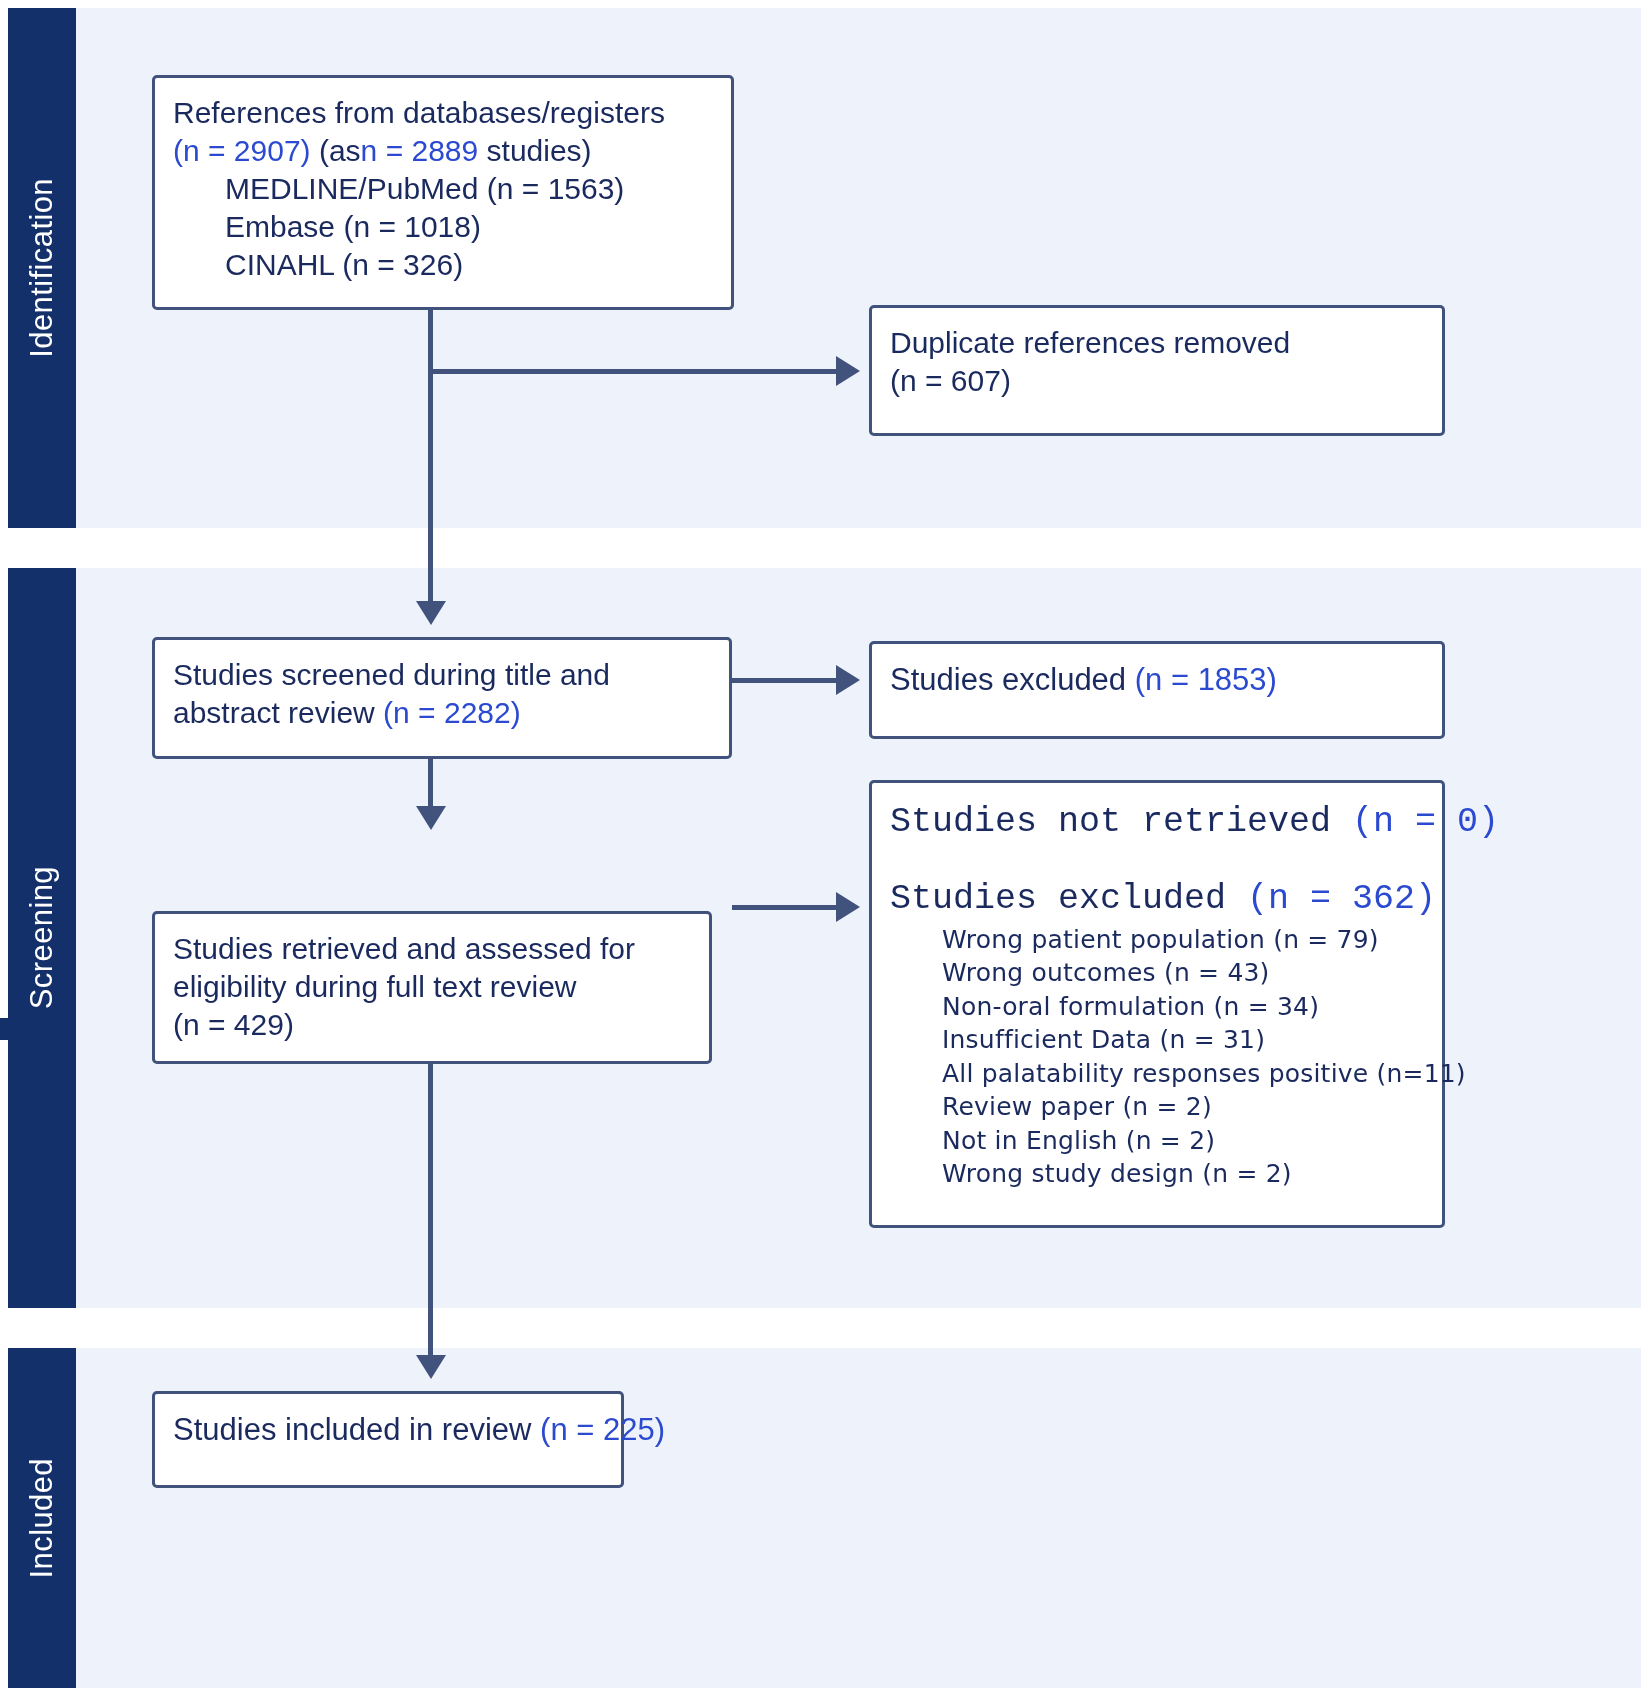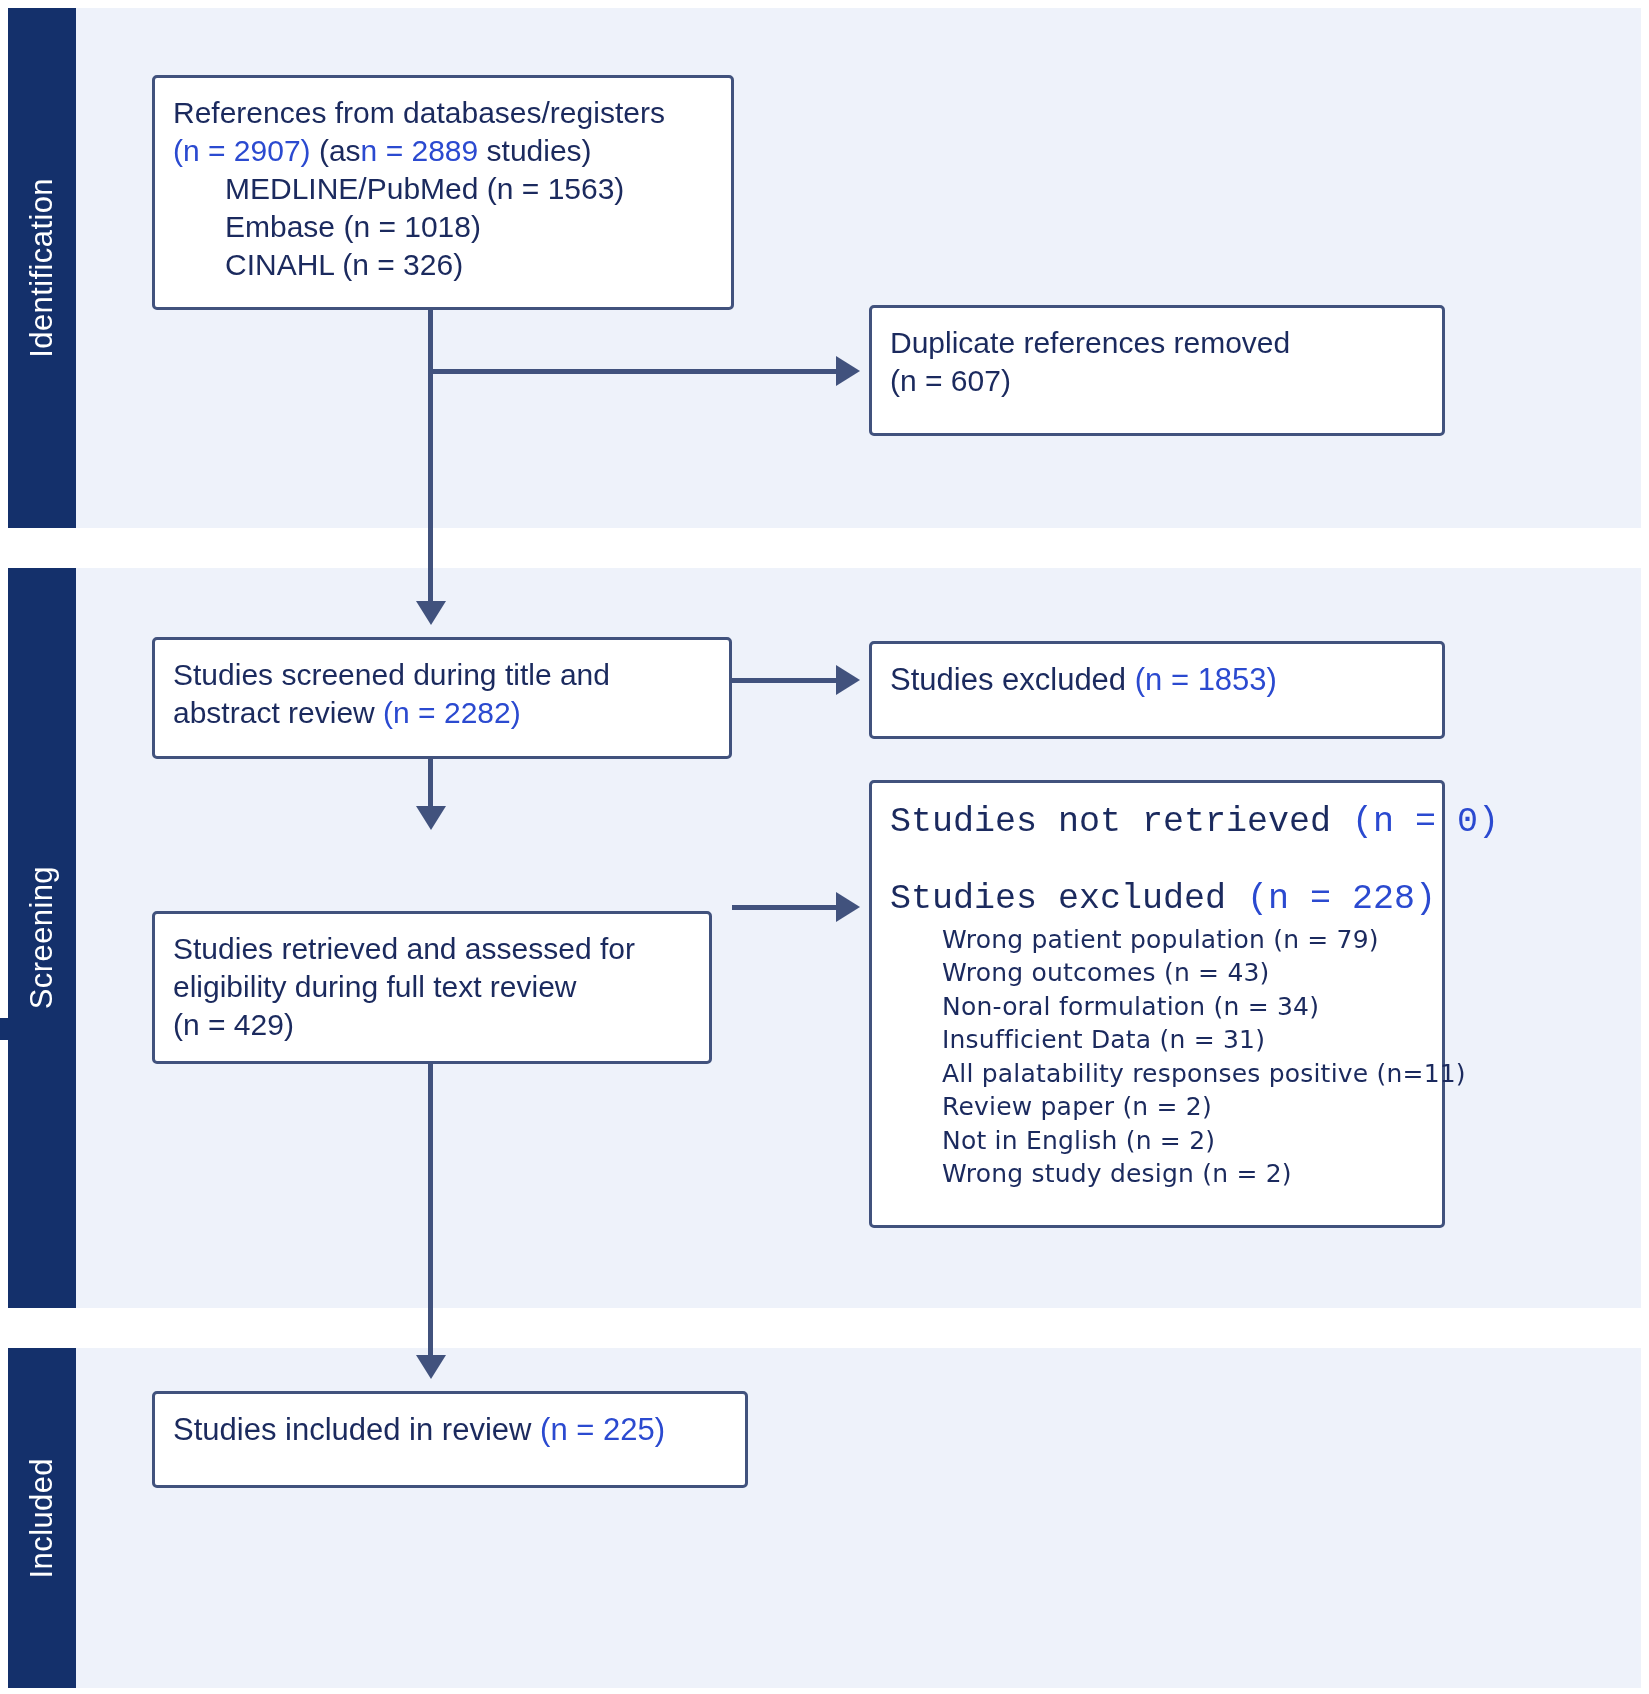--- a/index.html
+++ b/index.html
@@ -89,21 +89,21 @@
   }
   .gap{ height:30px; }
 
   
   #box-sources   { left:152px;  top:63px;   width:582px; height:235px;margin-top:12px; }
   #box-duplicates{ left:869px;  top:305px;  width:576px; height:131px; }
   #box-screened  { left:152px;  top:637px;  width:580px; height:122px; }
   #box-excluded1 { left:869px;  top:641px;  width:576px; height:98px;  }
   #box-retrieved { left:152px;  top:888px;  width:560px; height:153px;margin-top:23px; }
   #box-reasons   { left:869px;  top:780px;  width:576px; height:448px; }
-  #box-included  { left:152px;  top:1391px; width:596px; height:97px;  }
+  #box-included  { left:152px;  top:1391px; width:472px; height:97px;  }
 
   #box-excluded1 .ln{ font-size:31px; }
   #box-included .ln{ font-size:31px; }
 
   
   .line{ position:absolute; background:#41527d; }
   .vline{ width:5px; }
   .hline{ height:5px; }
 
   .arrow-d{
@@ -183,21 +183,21 @@
 
   <div class="box" id="box-retrieved">
     <div class="ln">Studies retrieved and assessed for</div>
     <div class="ln">eligibility during full text review</div>
     <div class="ln blue">(n = 429)</div>
   </div>
 
   <div class="box reasons" id="box-reasons">
     <div class="ln hdr"><span>Studies not retrieved</span>&nbsp;<span class="blue">(n = 0)</span></div>
     <div class="gap"></div>
-    <div class="ln hdr"><span>Studies excluded</span>&nbsp;<span class="blue">(n = 228)</span></div>
+    <div class="ln hdr"><span>Studies excluded</span>&nbsp;<span class="blue">(n = 362)</span></div>
     <div class="ln">Wrong patient population  (n = 79)</div>
     <div class="ln">Wrong outcomes (n = 43)</div>
     <div class="ln">Non-oral formulation  (n = 34)</div>
     <div class="ln">Insufficient  Data (n = 31)</div>
     <div class="ln">All palatability  responses  positive  (n=11)</div>
     <div class="ln">Review paper (n = 2)</div>
     <div class="ln">Not in English (n = 2)</div>
     <div class="ln">Wrong study design (n = 2)</div>
   </div>
 

